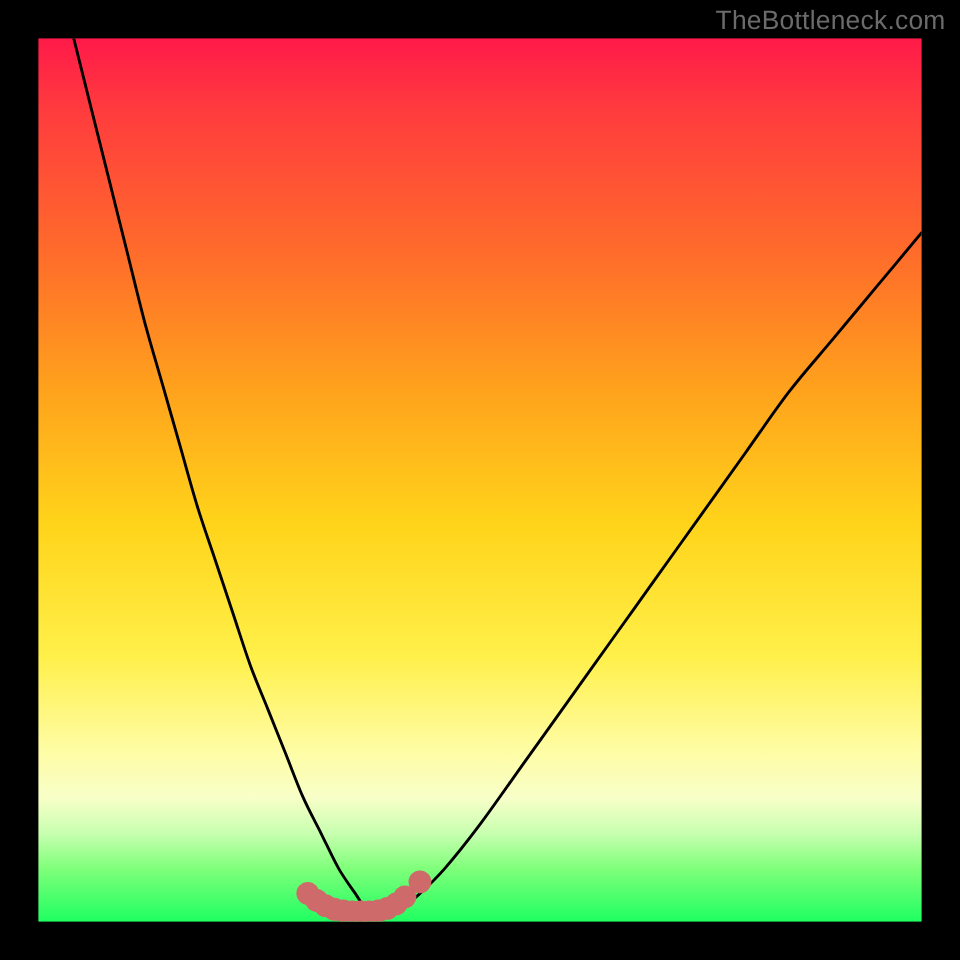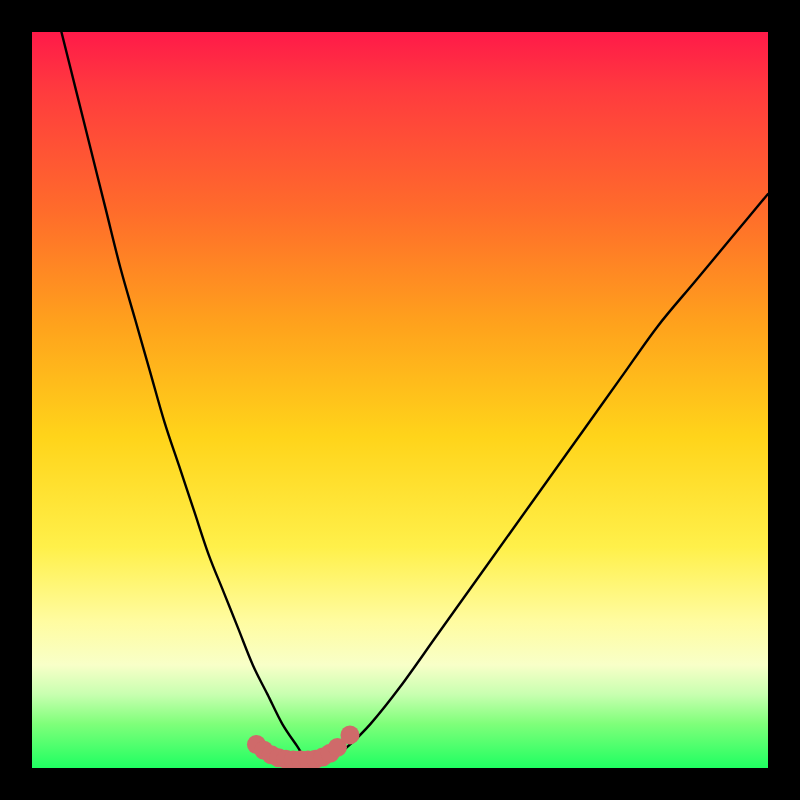--- a/index.html
+++ b/index.html
@@ -54,20 +54,21 @@
     left: 0;
     top: 0;
     width: 736px;
     height: 736px;
   }
 </style>
 </head>
 <body>
 
 <div class="frame">
+  <div class="watermark">TheBottleneck.com</div>
   <div class="plot-area">
     <svg class="curve" viewBox="0 0 736 736" preserveAspectRatio="none">
       <path id="curve-path" fill="none" stroke="#000000" stroke-width="2.4" stroke-linecap="round" d="M 29.44 0.00 C 31.89 9.81, 39.25 39.25, 44.16 58.88 C 49.07 78.51, 53.97 98.13, 58.88 117.76 C 63.79 137.39, 68.69 157.01, 73.60 176.64 C 78.51 196.27, 83.41 217.12, 88.32 235.52 C 93.23 253.92, 98.13 269.87, 103.04 287.04 C 107.95 304.21, 112.85 321.39, 117.76 338.56 C 122.67 355.73, 127.57 374.13, 132.48 390.08 C 137.39 406.03, 142.29 419.52, 147.20 434.24 C 152.11 448.96, 157.01 463.68, 161.92 478.40 C 166.83 493.12, 171.73 509.07, 176.64 522.56 C 181.55 536.05, 186.45 547.09, 191.36 559.36 C 196.27 571.63, 201.17 583.89, 206.08 596.16 C 210.99 608.43, 215.89 621.92, 220.80 632.96 C 225.71 644.00, 230.61 652.59, 235.52 662.40 C 240.43 672.21, 245.33 683.25, 250.24 691.84 C 255.15 700.43, 261.28 708.40, 264.96 713.92 C 268.64 719.44, 269.87 722.51, 272.32 724.96 C 274.77 727.41, 277.23 728.03, 279.68 728.64 C 282.13 729.25, 283.36 729.25, 287.04 728.64 C 290.72 728.03, 296.85 727.41, 301.76 724.96 C 306.67 722.51, 310.35 719.44, 316.48 713.92 C 322.61 708.40, 329.97 701.65, 338.56 691.84 C 347.15 682.03, 356.96 669.76, 368.00 655.04 C 379.04 640.32, 392.53 620.69, 404.80 603.52 C 417.07 586.35, 429.33 569.17, 441.60 552.00 C 453.87 534.83, 466.13 517.65, 478.40 500.48 C 490.67 483.31, 502.93 466.13, 515.20 448.96 C 527.47 431.79, 539.73 414.61, 552.00 397.44 C 564.27 380.27, 576.53 363.09, 588.80 345.92 C 601.07 328.75, 613.33 310.35, 625.60 294.40 C 637.87 278.45, 650.13 264.96, 662.40 250.24 C 674.67 235.52, 686.93 220.80, 699.20 206.08 C 711.47 191.36, 729.87 169.28, 736.00 161.92"></path>
       <g id="marker-group">
           <circle cx="224.48" cy="712.45" r="9.5" fill="#cf6a6a"></circle>
           <circle cx="231.84" cy="718.34" r="9.5" fill="#cf6a6a"></circle>
           <circle cx="239.20" cy="722.75" r="9.5" fill="#cf6a6a"></circle>
           <circle cx="246.56" cy="725.70" r="9.5" fill="#cf6a6a"></circle>
           <circle cx="253.92" cy="727.17" r="9.5" fill="#cf6a6a"></circle>
           <circle cx="261.28" cy="727.90" r="9.5" fill="#cf6a6a"></circle>

